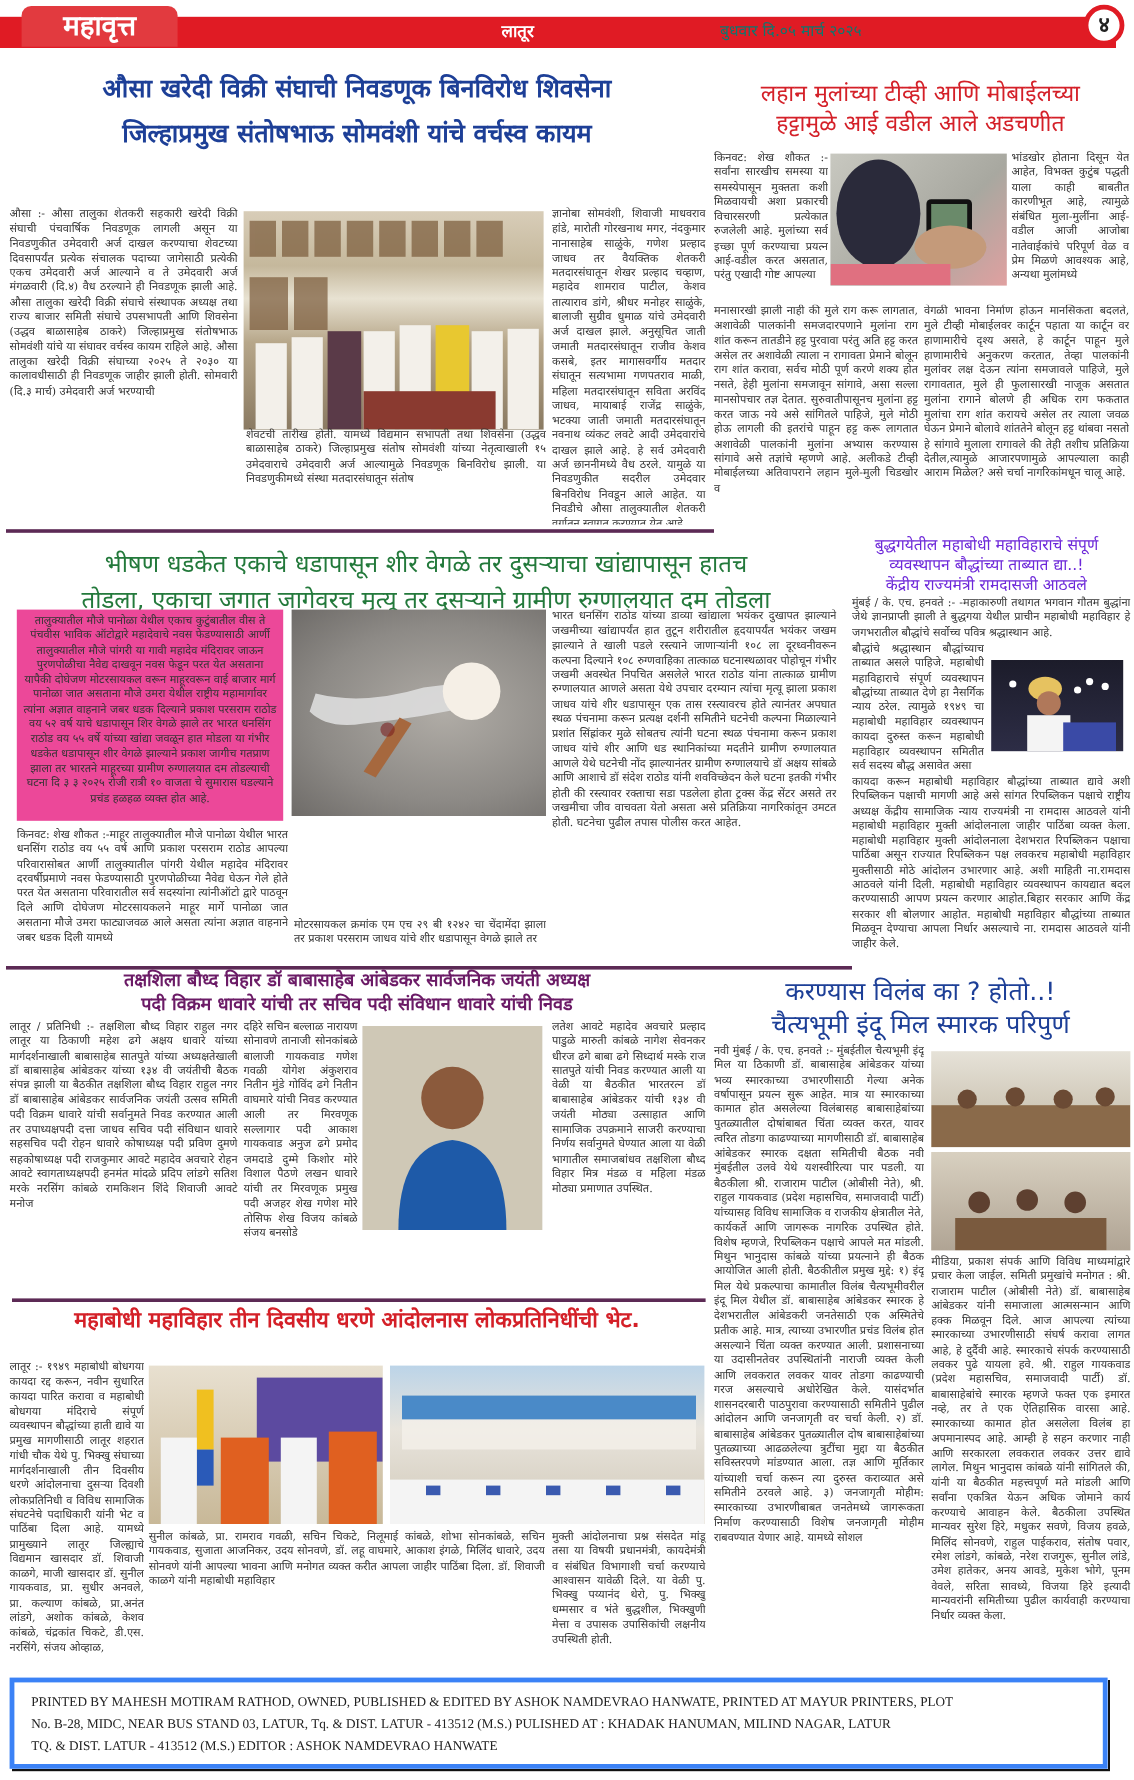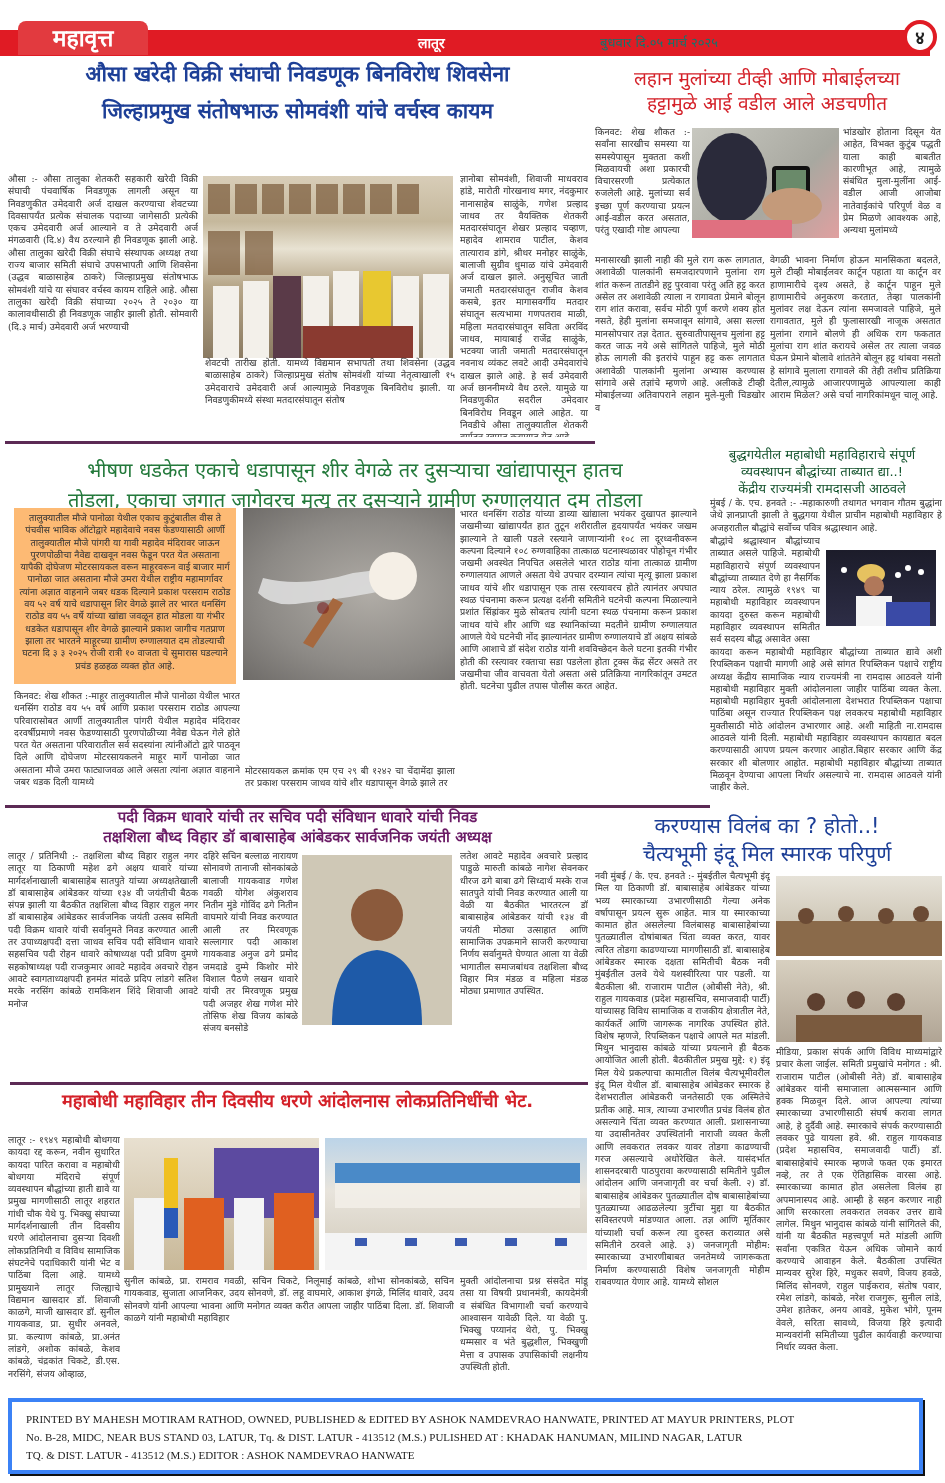--- a/index.html
+++ b/index.html
@@ -1,32 +1,32 @@
 <!DOCTYPE html>
 <html><head>
 <meta charset="utf-8">
 <style>
 *{box-sizing:border-box;margin:0;padding:0;}
 body{width:945px;height:1483px;background:#fff;font-family:"DejaVu Sans",sans-serif;color:#222;position:relative;overflow:hidden;}
-.masthead{position:absolute;left:0;top:16px;width:945px;height:48px;}
+.masthead{position:absolute;left:0;top:0;width:945px;height:48px;}
 .mh-bar{position:absolute;left:0;top:14px;width:930px;height:26px;background:#e01b24;}
 .mh-logo{position:absolute;left:18px;top:5px;width:130px;height:34px;background:#e23a3f;border-radius:8px 8px 0 0;color:#fff;font-weight:bold;font-size:23px;text-align:center;line-height:34px;}
 .mh-city{position:absolute;left:418px;top:14px;color:#fff;font-size:14px;font-weight:bold;line-height:26px;}
 .mh-date{position:absolute;left:600px;top:14px;color:#0f766e;font-size:13px;line-height:26px;}
 .mh-page{position:absolute;left:903px;top:4px;width:34px;height:34px;border-radius:50%;background:#fff;border:4px solid #e01b24;color:#222;font-weight:bold;font-size:18px;text-align:center;line-height:27px;}
 .head{position:absolute;text-align:center;font-weight:bold;line-height:1.25;}
 .h-blue{color:#1d3f97;}
 .h-red{color:#d42028;}
 .h-green{color:#23793b;}
-.h-purple{color:#14532d;}
+.h-purple{color:#6d28d9;}
 .h-purple2{color:#6b1b66;}
 .txt{position:absolute;font-family:"DejaVu Serif",serif;font-size:9.2px;line-height:12.3px;color:#333;text-align:justify;overflow:hidden;}
 .photo{position:absolute;overflow:hidden;}
 .rule{position:absolute;height:3px;background:#5c2a55;}
-.boxed{background:#fdba74;}
+.boxed{background:#ec4899;}
 .footer{position:absolute;left:8px;top:1398px;width:915px;height:76px;border:4px solid #3b82f6;box-shadow:2px 2px 0 #111;padding:8px 14px;font-family:"Liberation Serif",serif;font-size:11px;line-height:18px;color:#222;}
 </style>
 </head>
 <body>
 
 <div class="masthead">
   <div class="mh-bar"></div>
   <div class="mh-logo">महावृत्त</div>
   <div class="mh-city">लातूर</div>
   <div class="mh-date">बुधवार दि.०५ मार्च २०२५</div>
@@ -103,41 +103,41 @@
 </div>
 <div class="txt" style="left:14px;top:690px;width:226px;height:112px;">किनवट: शेख शौकत :-माहूर तालुक्यातील मौजे पानोळा येथील भारत धनसिंग राठोड वय ५५ वर्ष आणि प्रकाश परसराम राठोड आपल्या परिवारासोबत आर्णी तालुक्यातील पांगरी येथील महादेव मंदिरावर दरवर्षीप्रमाणे नवस फेडण्यासाठी पुरणपोळीच्या नैवेद्य घेऊन गेले होते परत येत असताना परिवारातील सर्व सदस्यांना त्यांनीऑटो द्वारे पाठवून दिले आणि दोघेजण मोटरसायकलने माहूर मार्गे पानोळा जात असताना मौजे उमरा फाट्याजवळ आले असता त्यांना अज्ञात वाहनाने जबर धडक दिली यामध्ये</div>
 <div class="txt" style="left:245px;top:765px;width:210px;height:40px;">मोटरसायकल क्रमांक एम एच २९ बी १२४२ चा चेंदामेंदा झाला तर प्रकाश परसराम जाधव यांचे शीर धडापासून वेगळे झाले तर</div>
 <div class="txt" style="left:460px;top:508px;width:237px;height:286px;">भारत धनसिंग राठोड यांच्या डाव्या खांद्याला भयंकर दुखापत झाल्याने जखमीच्या खांद्यापर्यंत हात तुटून शरीरातील हृदयापर्यंत भयंकर जखम झाल्याने ते खाली पडले रस्त्याने जाणाऱ्यांनी १०८ ला दूरध्वनीवरून कल्पना दिल्याने १०८ रुग्णवाहिका तात्काळ घटनास्थळावर पोहोचून गंभीर जखमी अवस्थेत निपचित असलेले भारत राठोड यांना तात्काळ ग्रामीण रुग्णालयात आणले असता येथे उपचार दरम्यान त्यांचा मृत्यू झाला प्रकाश जाधव यांचे शीर धडापासून एक तास रस्त्यावरच होते त्यानंतर अपघात स्थळ पंचनामा करून प्रत्यक्ष दर्शनी समितीने घटनेची कल्पना मिळाल्याने प्रशांत सिंह्रांकर मुळे सोबतच त्यांनी घटना स्थळ पंचनामा करून प्रकाश जाधव यांचे शीर आणि धड स्थानिकांच्या मदतीने ग्रामीण रुग्णालयात आणले येथे घटनेची नोंद झाल्यानंतर ग्रामीण रुग्णालयाचे डॉ अक्षय सांबळे आणि आशाचे डॉ संदेश राठोड यांनी शवविच्छेदन केले घटना इतकी गंभीर होती की रस्त्यावर रक्ताचा सडा पडलेला होता ट्रक्स केंद्र सेंटर असते तर जखमीचा जीव वाचवता येतो असता असे प्रतिक्रिया नागरिकांतून उमटत होती. घटनेचा पुढील तपास पोलीस करत आहेत.</div>
 
 <div class="head h-purple" style="left:702px;top:446px;width:240px;font-size:13px;line-height:17px;font-weight:normal;">
   <div>बुद्धगयेतील महाबोधी महाविहाराचे संपूर्ण</div>
   <div>व्यवस्थापन बौद्धांच्या ताब्यात द्या..!</div>
   <div>केंद्रीय राज्यमंत्री रामदासजी आठवले</div>
 </div>
-<div class="txt" style="left:710px;top:497px;width:232px;height:36px;">मुंबई / के. एच. हनवते :- -महाकारुणी तथागत भगवान गौतम बुद्धांना जेथे ज्ञानप्राप्ती झाली ते बुद्धगया येथील प्राचीन महाबोधी महाविहार हे अजहरातील बौद्धांचे सर्वोच्च पवित्र श्रद्धास्थान आहे.</div>
+<div class="txt" style="left:710px;top:497px;width:232px;height:36px;">मुंबई / के. एच. हनवते :- -महाकारुणी तथागत भगवान गौतम बुद्धांना जेथे ज्ञानप्राप्ती झाली ते बुद्धगया येथील प्राचीन महाबोधी महाविहार हे जगभरातील बौद्धांचे सर्वोच्च पवित्र श्रद्धास्थान आहे.</div>
 <div class="txt" style="left:710px;top:535px;width:110px;height:110px;">बौद्धांचे श्रद्धास्थान बौद्धांच्याच ताब्यात असले पाहिजे. महाबोधी महाविहाराचे संपूर्ण व्यवस्थापन बौद्धांच्या ताब्यात देणे हा नैसर्गिक न्याय ठरेल. त्यामुळे १९४९ चा महाबोधी महाविहार व्यवस्थापन कायदा दुरुस्त करून महाबोधी महाविहार व्यवस्थापन समितीत सर्व सदस्य बौद्ध असावेत असा</div>
 <div class="photo" style="left:826px;top:550px;width:110px;height:76px;background:linear-gradient(180deg,#1c1c2a 0%,#2d2d46 100%);">
   <svg width="110" height="76">
     <circle cx="18" cy="20" r="3" fill="#fff"></circle>
       <circle cx="82" cy="18" r="3" fill="#fff"></circle>
       <circle cx="95" cy="22" r="3" fill="#fff"></circle>
       <circle cx="72" cy="25" r="3" fill="#fff"></circle>
     <ellipse cx="45" cy="24" rx="14" ry="10" fill="#e6c260"></ellipse>
     <circle cx="48" cy="36" r="10" fill="#b0785a"></circle>
     <rect x="30" y="46" width="36" height="30" fill="#f4f4f4"></rect>
     <rect x="60" y="52" width="44" height="24" fill="#3a4aa6"></rect>
   </svg>
 </div>
 <div class="txt" style="left:710px;top:646px;width:232px;height:160px;">कायदा करून महाबोधी महाविहार बौद्धांच्या ताब्यात द्यावे अशी रिपब्लिकन पक्षाची मागणी आहे असे सांगत रिपब्लिकन पक्षाचे राष्ट्रीय अध्यक्ष केंद्रीय सामाजिक न्याय राज्यमंत्री ना रामदास आठवले यांनी महाबोधी महाविहार मुक्ती आंदोलनाला जाहीर पाठिंबा व्यक्त केला. महाबोधी महाविहार मुक्ती आंदोलनाला देशभरात रिपब्लिकन पक्षाचा पाठिंबा असून राज्यात रिपब्लिकन पक्ष लवकरच महाबोधी महाविहार मुक्तीसाठी मोठे आंदोलन उभारणार आहे. अशी माहिती ना.रामदास आठवले यांनी दिली. महाबोधी महाविहार व्यवस्थापन कायद्यात बदल करण्यासाठी आपण प्रयत्न करणार आहोत.बिहार सरकार आणि केंद्र सरकार शी बोलणार आहोत. महाबोधी महाविहार बौद्धांच्या ताब्यात मिळवून देण्याचा आपला निर्धार असल्याचे ना. रामदास आठवले यांनी जाहीर केले.</div>
 
 <div class="rule" style="left:5px;top:805px;width:705px;"></div>
 
 <div class="head h-purple2" style="left:5px;top:807px;width:585px;font-size:15px;line-height:20px;">
+  <div>तक्षशिला बौध्द विहार डॉ बाबासाहेब आंबेडकर सार्वजनिक जयंती अध्यक्ष</div>
   <div>पदी विक्रम धावारे यांची तर सचिव पदी संविधान धावारे यांची निवड</div>
-  <div>तक्षशिला बौध्द विहार डॉ बाबासाहेब आंबेडकर सार्वजनिक जयंती अध्यक्ष</div>
 </div>
 <div class="txt" style="left:8px;top:850px;width:190px;height:210px;">लातूर / प्रतिनिधी :- तक्षशिला बौध्द विहार राहुल नगर लातूर या ठिकाणी महेश ढगे अक्षय धावारे यांच्या मार्गदर्शनाखाली बाबासाहेब सातपुते यांच्या अध्यक्षतेखाली डॉ बाबासाहेब आंबेडकर यांच्या १३४ वी जयंतीची बैठक संपन्न झाली या बैठकीत तक्षशिला बौध्द विहार राहुल नगर डॉ बाबासाहेब आंबेडकर सार्वजनिक जयंती उत्सव समिती पदी विक्रम धावारे यांची सर्वानुमते निवड करण्यात आली तर उपाध्यक्षपदी दत्ता जाधव सचिव पदी संविधान धावारे सहसचिव पदी रोहन धावारे कोषाध्यक्ष पदी प्रविण दुमणे सहकोषाध्यक्ष पदी राजकुमार आवटे महादेव अवचारे रोहन आवटे स्वागताध्यक्षपदी हनमंत मांदळे प्रदिप लांडगे सतिश मरके नरसिंग कांबळे रामकिशन शिंदे शिवाजी आवटे मनोज</div>
 <div class="txt" style="left:203px;top:850px;width:95px;height:210px;">दहिरे सचिन बल्लाळ नारायण सोनावणे तानाजी सोनकांबळे बालाजी गायकवाड गणेश गवळी योगेश अंकुशराव नितीन मुंडे गोविंद ढगे नितीन वाघमारे यांची निवड करण्यात आली तर मिरवणूक सल्लागार पदी आकाश गायकवाड अनुज ढगे प्रमोद जमदाडे दुम्मे किशोर मोरे विशाल पैठणे लखन धावारे यांची तर मिरवणूक प्रमुख पदी अजहर शेख गणेश मोरे तोसिफ शेख विजय कांबळे संजय बनसोडे</div>
 <div class="photo" style="left:302px;top:855px;width:150px;height:170px;background:#d9d4c8;">
   <svg width="150" height="170">
     <rect width="150" height="170" fill="#cfc8b6"></rect>
     <circle cx="75" cy="60" r="26" fill="#8b5a3c"></circle>
     <path d="M30 170 Q30 100 75 95 Q120 100 120 170 Z" fill="#1e5aa8"></path>
   </svg>
 </div>

